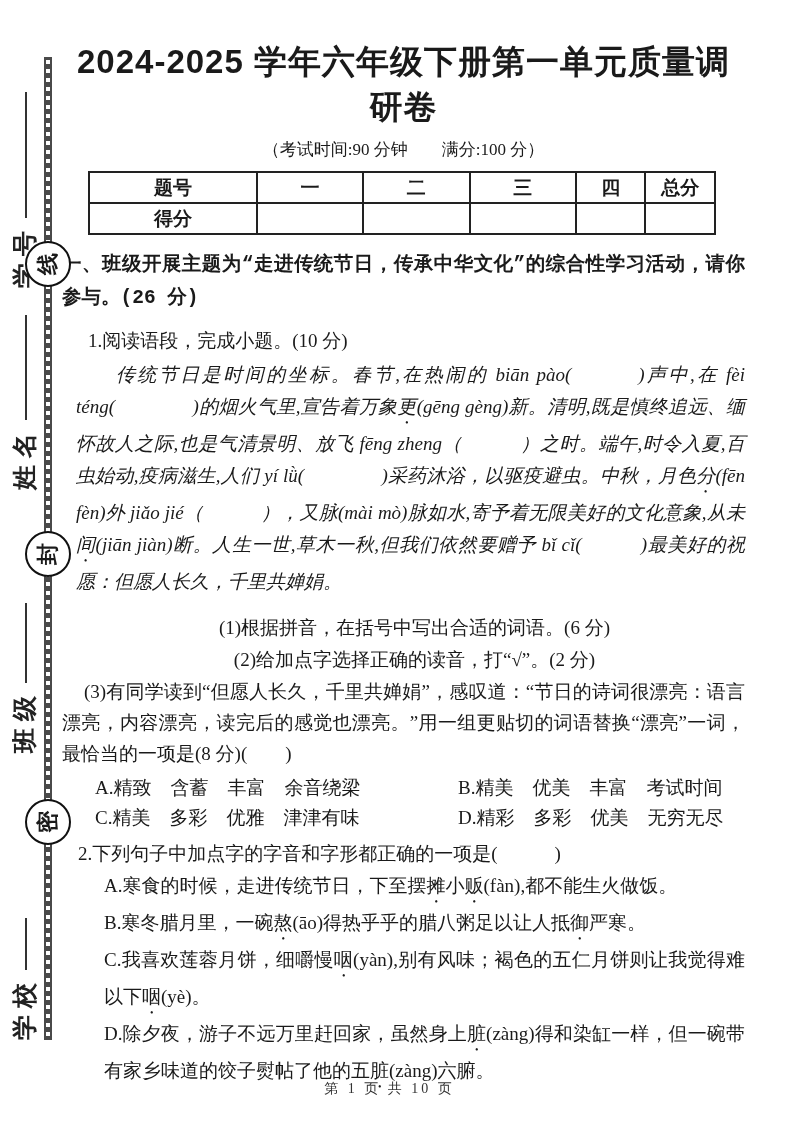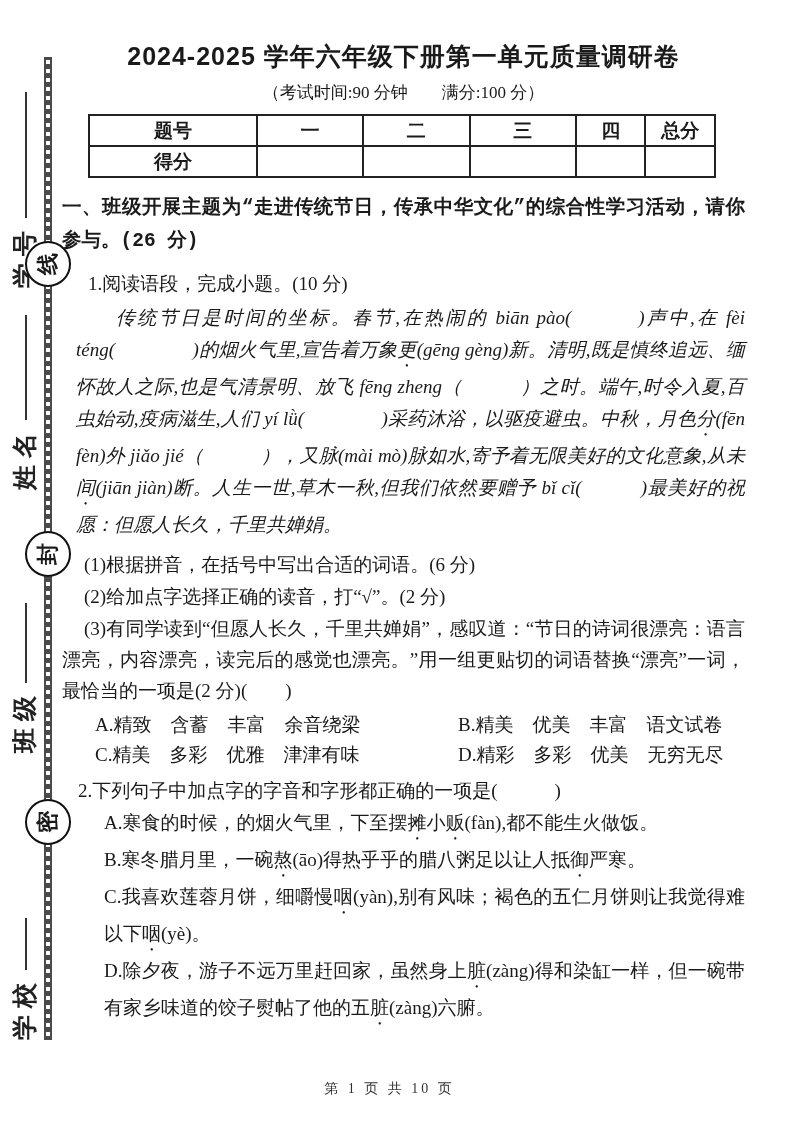--- a/index.html
+++ b/index.html
@@ -18,36 +18,36 @@
     font-family:"Liberation Serif","DejaVu Serif",serif;
   }
   .side-label .uline{display:inline-block;border-bottom:2px solid #333;height:2px;margin-left:6px;vertical-align:6px;}
   .seal{
     position:absolute;left:25px;width:42px;height:42px;border:2px solid #111;border-radius:50%;
     background:#fff;display:flex;align-items:center;justify-content:center;z-index:3;
   }
   .seal span{transform:rotate(-90deg);font-size:22px;font-weight:bold;}
   
   .content{position:absolute;left:62px;top:0;width:683px;}
-  .title1{margin:40px 0 0 0;text-align:center;font-size:25px;font-weight:900;
+  .title1{margin:40px 0 0 0;text-align:center;font-size:33px;font-weight:900;
     font-family:"Liberation Sans","DejaVu Sans",sans-serif;letter-spacing:1px;}
   .title2{margin:13px 0 0 0;text-align:center;font-size:34px;font-weight:900;
     font-family:"Liberation Sans","DejaVu Sans",sans-serif;letter-spacing:2px;}
   .exam-info{margin-top:8px;text-align:center;font-size:17px;font-family:Liberation Serif, serif;}
   table.score{border-collapse:collapse;margin:10px 0 0 26px;width:628px;table-layout:fixed;}
   table.score td{border:2px solid #222;height:29px;text-align:center;
     font-size:19px;font-weight:bold;padding:0;}
   .c0{width:27%;margin-top:40px;} .c1{width:17%;} .c2{width:17%;} .c3{width:17%;} .c4{width:11%;} .c5{width:11%;}
   .sec-heading{margin-top:14px;font-size:19.5px;font-weight:bold;line-height:33px;
     font-family:Liberation Mono, monospace;text-align:justify;}
   .q-stem{margin:9px 0 0 26px;font-size:19px;line-height:33px;}
   .q-stem2{margin:4px 0 0 16px;font-size:19px;line-height:33px;}
-  .passage{margin:2px 0 8px 14px;font-size:19px;line-height:32px;font-style:italic;
+  .passage{margin:2px 0 14px 14px;font-size:19px;line-height:32px;font-style:italic;
     text-align:justify;text-indent:2.1em;}
-  .subq{margin-left:22px;font-size:19px;line-height:32px;}
+  .subq{margin-left:22px;font-size:19px;line-height:32px;text-align:center;}
   .subq3{margin-left:0;text-indent:22px;font-size:19px;line-height:31px;text-align:justify;}
   .opt-grid{margin:4px 0 0 33px;display:grid;grid-template-columns:363px 1fr;font-size:19px;line-height:30px;}
   .q2-option{margin-left:42px;font-size:19px;line-height:32.5px;text-align:justify;}
   .emdot{
     -webkit-text-emphasis:filled dot;-webkit-text-emphasis-position:under right;
     text-emphasis:filled dot;text-emphasis-position:under right;
   }
   .footer{position:absolute;left:0;right:14px;top:1080px;text-align:center;
     font-size:14px;letter-spacing:3px;color:#333;}
 </style>
@@ -102,31 +102,31 @@
       </table>
 
     <div class="sec-heading">一、班级开展主题为“走进传统节日，传承中华文化”的综合性学习活动，请你参与。(26 分)</div>
 
     <div class="q-stem">1.阅读语段，完成小题。(10 分)</div>
 
     <div class="passage"><span>传统节日是时间的坐标。春节,在热闹的 biān pào(　　　)声中,在 fèi téng(　　　　)的烟火气里,宣告着万象</span><span class="emdot">更</span><span>(gēng gèng)新。清明,既是慎终追远、缅怀故人之际,也是气清景明、放飞 fēng zheng（　　　）之时。端午,时令入夏,百虫始动,疫病滋生,人们 yí lǜ(　　　　)采药沐浴，以驱疫避虫。中秋，月色</span><span class="emdot">分</span><span>(fēn fèn)外 jiǎo jié（　　　），又脉(mài mò)脉如水,寄予着无限美好的文化意象,从未</span><span class="emdot">间</span><span>(jiān jiàn)断。人生一世,草木一秋,但我们依然要赠予 bǐ cǐ(　　　)最美好的祝愿：但愿人长久，千里共婵娟。</span></div>
 
     <div class="subq">(1)根据拼音，在括号中写出合适的词语。(6 分)</div>
     <div class="subq">(2)给加点字选择正确的读音，打“√”。(2 分)</div>
-    <div class="subq3">(3)有同学读到“但愿人长久，千里共婵娟”，感叹道：“节日的诗词很漂亮：语言漂亮，内容漂亮，读完后的感觉也漂亮。”用一组更贴切的词语替换“漂亮”一词，最恰当的一项是(2 分)(　　)</div>
+    <div class="subq3">(3)有同学读到“但愿人长久，千里共婵娟”，感叹道：“节日的诗词很漂亮：语言漂亮，内容漂亮，读完后的感觉也漂亮。”用一组更贴切的词语替换“漂亮”一词，最恰当的一项是(8 分)(　　)</div>
 
     <div class="opt-grid">
       <div>A.精致　含蓄　丰富　余音绕梁</div>
-      <div>B.精美　优美　丰富　语文试卷</div>
+      <div>B.精美　优美　丰富　考试时间</div>
       <div>C.精美　多彩　优雅　津津有味</div>
       <div>D.精彩　多彩　优美　无穷无尽</div>
     </div>
 
     <div class="q-stem2">2.下列句子中加点字的字音和字形都正确的一项是(　　　)</div>
-    <div class="q2-option"><span>A.寒食的时候，的烟火气里，下至摆</span><span class="emdot">摊</span><span>小</span><span class="emdot">贩</span><span>(fàn),都不能生火做饭。</span></div>
+    <div class="q2-option"><span>A.寒食的时候，走进传统节日，下至摆</span><span class="emdot">摊</span><span>小</span><span class="emdot">贩</span><span>(fàn),都不能生火做饭。</span></div>
     <div class="q2-option"><span>B.寒冬腊月里，一碗</span><span class="emdot">熬</span><span>(āo)得热乎乎的腊八粥足以让人抵</span><span class="emdot">御</span><span>严寒。</span></div>
     <div class="q2-option"><span>C.我喜欢莲蓉月饼，细嚼慢</span><span class="emdot">咽</span><span>(yàn),别有风味；褐色的五仁月饼则让我觉得难以下</span><span class="emdot">咽</span><span>(yè)。</span></div>
     <div class="q2-option"><span>D.除夕夜，游子不远万里赶回家，虽然身上</span><span class="emdot">脏</span><span>(zàng)得和染缸一样，但一碗带有家乡味道的饺子熨帖了他的五</span><span class="emdot">脏</span><span>(zàng)六腑。</span></div>
 
   </div>
 
   <div class="footer">第 1 页 共 10 页</div>
 </div>
 
 </body></html>

